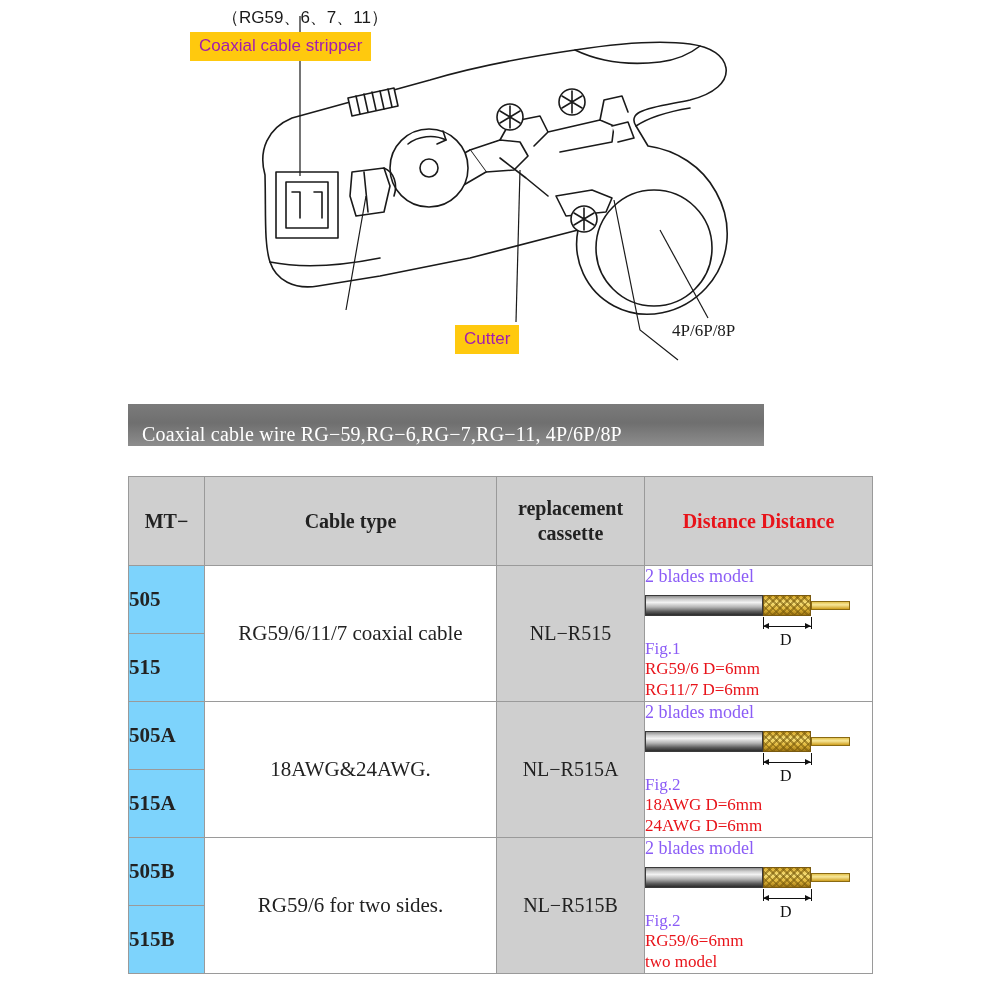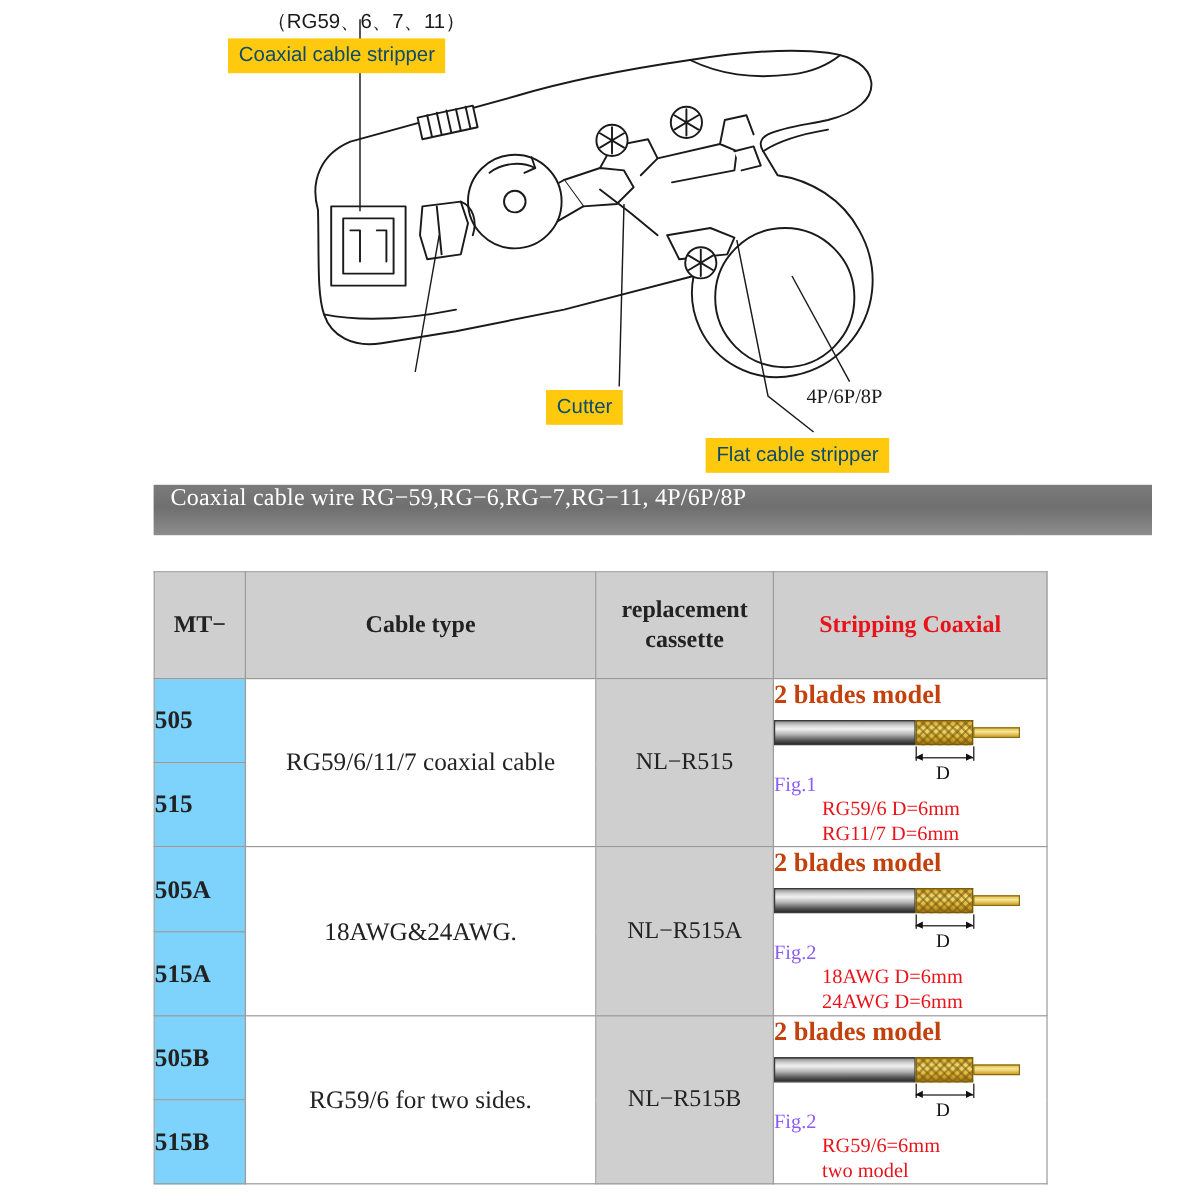--- a/index.html
+++ b/index.html
@@ -18,21 +18,21 @@
   
   #diagram {
     position: absolute;
     left: 0; top: 0;
     width: 888px;
     height: 400px;
   }
   .callout {
     position: absolute;
     background: #FFC90E;
-    color: #0c4a6e;
+    color: #a21caf;
     font-size: 17px;
     font-family: "Liberation Sans", sans-serif;
     padding: 4px 9px 5px 9px;
     white-space: nowrap;
     line-height: 1.15;
   }
   .plain-label {
     position: absolute;
     color: #1a1a1a;
     font-size: 17px;
@@ -49,26 +49,26 @@
   #callout-round { left: 196px; top: 317px; }
   #callout-cutter{ left: 455px; top: 325px; }
   #callout-flat  { left: 588px; top: 365px; }
   #label-4p6p8p  { left: 672px; top: 321px; }
 
   
   #header-bar {
     position: absolute;
     left: 128px;
     top: 404px;
-    width: 832px;
+    width: 636px;
     height: 42px;
     background: linear-gradient(to bottom, #7b7b7b 0%, #6f6f6f 45%, #8d8d8d 100%);
     color: #ffffff;
     display: flex;
-    align-items: flex-start;
+    align-items: flex-end;
     padding-left: 14px;
     box-sizing: border-box;
     font-family: "Liberation Serif", serif;
     font-size: 20px;
     letter-spacing: .2px;
   }
 
   
   #spec-table {
     position: absolute;
@@ -125,37 +125,36 @@
     font-size: 20px;
     color: #222;
   }
   .dist-cell {
     background: #ffffff;
     padding: 6px 8px 7px 10px;
     height: 134px;
   }
   .blades-title {
     font-family: "Liberation Serif", serif;
-    font-size: 22px;
-    color: #c2410c;
-    font-weight: bold;
+    font-size: 18px;
+    color: #8b5cf6;
+    font-weight: normal;
     margin-bottom: 4px;
   }
   .fig-label {
     font-family: "Liberation Serif", serif;
     font-size: 17px;
     color: #8b5cf6;
     margin-top: 2px;
   }
   .dim-line {
     font-family: "Liberation Serif", serif;
     font-size: 17px;
     color: #e8131a;
     line-height: 1.22;
-    padding-left: 40px;
   }
 
   
   .cable-wrap {
     position: relative;
     height: 30px;
     width: 205px;
     margin: 2px 0 0 0;
   }
   .cable-body {
@@ -295,21 +294,20 @@
       <path d="M516,322 L520,170"></path>
       <path d="M678,360 L640,330 L614,200"></path>
       <path d="M708,318 L660,230"></path>
     </g>
   </svg>
 
   <div class="plain-label" id="rg-top-label">（RG59、6、7、11）</div>
 
   <div class="callout" id="callout-coax">Coaxial cable stripper</div>
   <div class="callout" id="callout-cutter">Cutter</div>
-  <div class="callout" id="callout-flat">Flat cable stripper</div>
   <div class="plain-label" id="label-4p6p8p">4P/6P/8P</div>
 </div>
 
 <div id="header-bar">
   <span>Coaxial cable wire  RG−59,RG−6,RG−7,RG−11, 4P/6P/8P</span>
 </div>
 
 <table id="spec-table">
   <colgroup>
     <col class="col-mt">
@@ -318,21 +316,21 @@
       <col class="col-dist">
   </colgroup>
   <thead>
     <tr>
       <th class="hdr">MT−</th>
       <th class="hdr">Cable type</th>
       <th class="hdr">
         <div>replacement</div>
         <div>cassette</div>
       </th>
-      <th class="hdr dist">Stripping Coaxial</th>
+      <th class="hdr dist">Distance Distance</th>
     </tr>
   </thead>
   <tbody>
 
     <tr>
       <td class="mt-cell">505</td>
       <td class="type-cell" rowspan="2">RG59/6/11/7 coaxial cable</td>
       <td class="cass-cell" rowspan="2">NL−R515</td>
       <td class="dist-cell" rowspan="2">
         <div class="blades-title">2 blades model</div>

